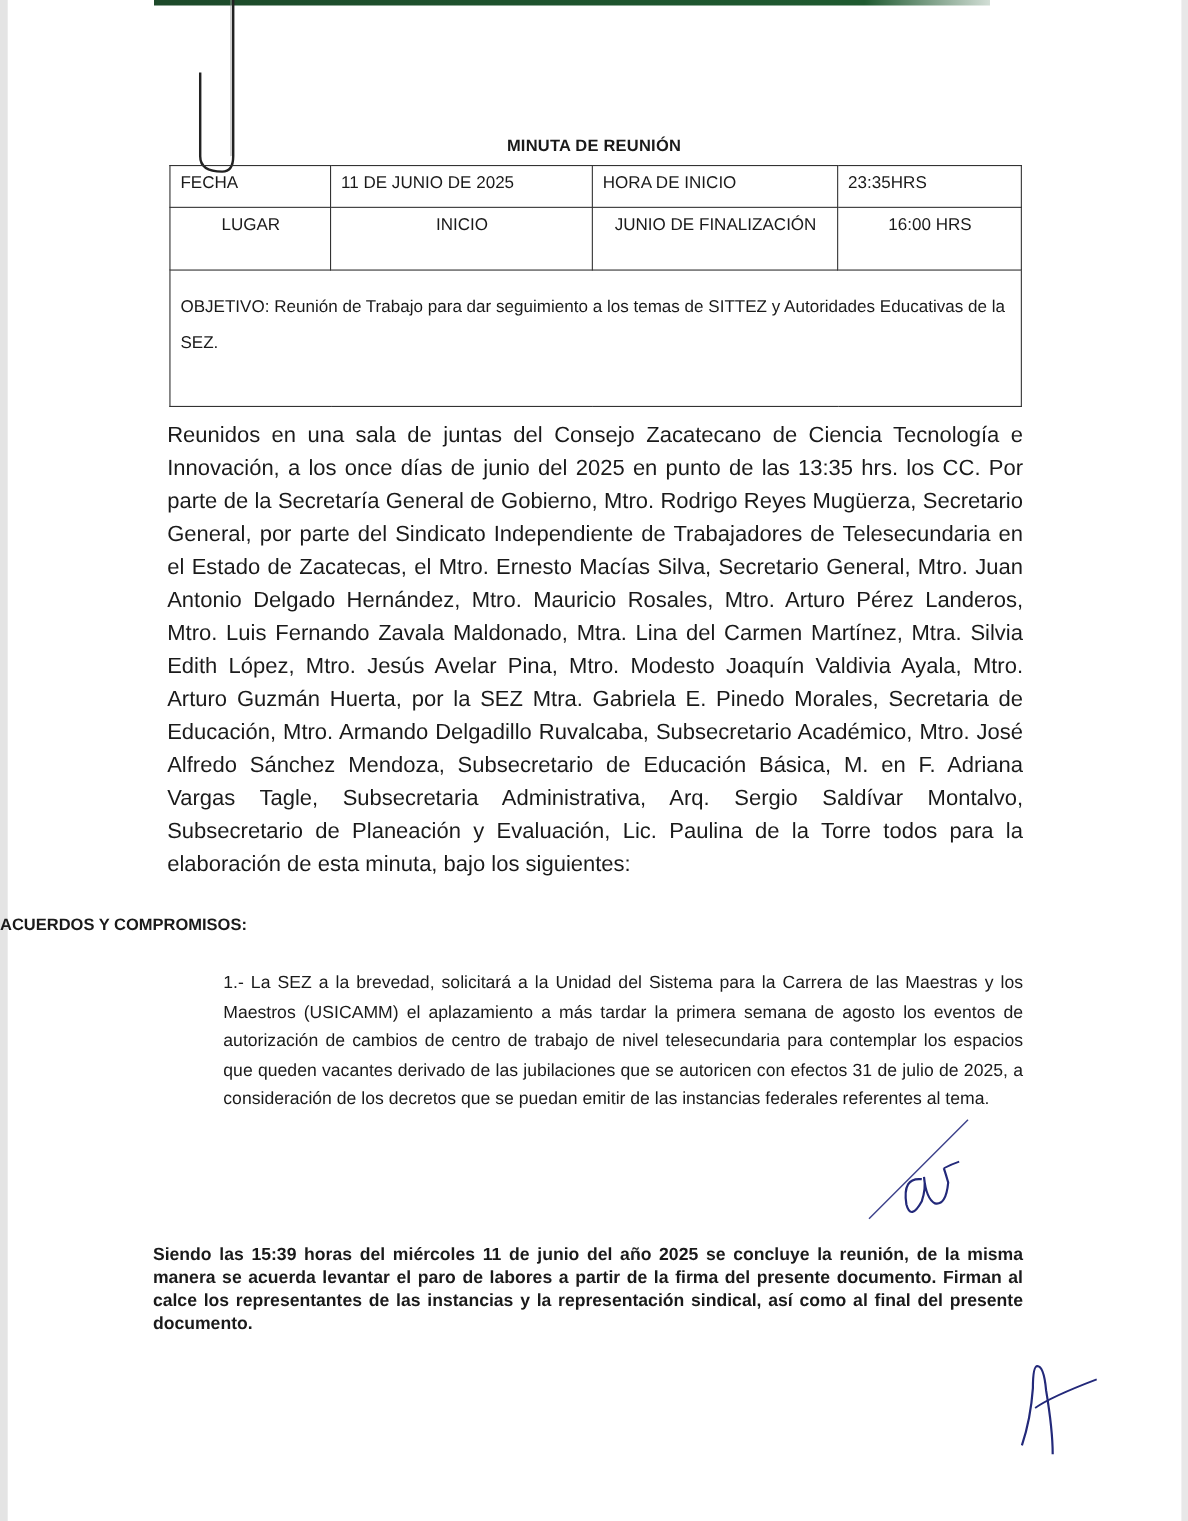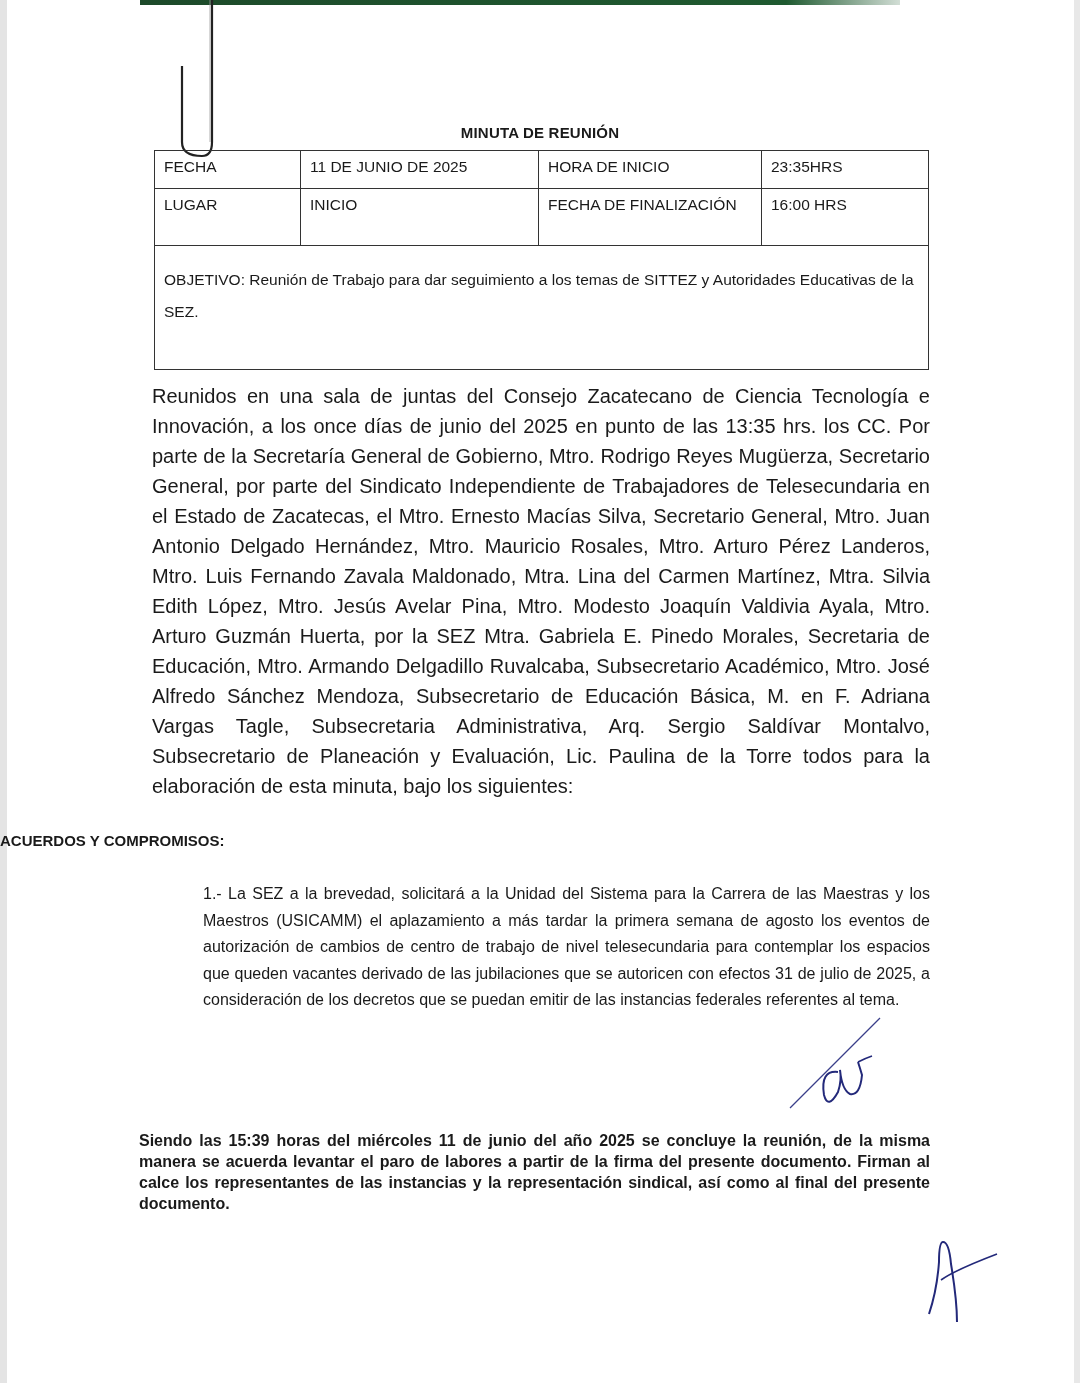--- a/index.html
+++ b/index.html
@@ -22,21 +22,21 @@
   }
   table.info {
     position: absolute; left: 154px; top: 150px; width: 775px;
     border-collapse: collapse; font-size: 15.5px;
   }
   table.info td {
     border: 1.5px solid #333; vertical-align: top; padding: 7px 8px 0 9px;
     color: #1a1a1a;
   }
   table.info tr.r1 td { height: 30px; }
-  table.info tr.r2 td { height: 49px; }
+  table.info tr.r2 td { height: 49px; text-align: center; }
   table.info tr.r3 td { height: 105px; padding: 18px 8px 0 9px; line-height: 32px; }
   .c1 { width: 128px; } .c2 { width: 220px; margin-top: 18px; } .c3 { width: 205px; }
   .body-para {
     position: absolute; left: 152px; top: 381px; width: 778px;
     font-size: 20px; line-height: 30px; text-align: justify;
   }
   .section-title {
     position: absolute; left: 0; width: 1080px; top: 832px;
     text-align: left; font-weight: bold; font-size: 15px;
   }
@@ -68,21 +68,21 @@
   <tbody>
       <tr class="r1">
     <td class="c1">FECHA</td>
     <td class="c2">11 DE JUNIO DE 2025</td>
     <td class="c3">HORA DE INICIO</td>
     <td>23:35HRS</td>
   </tr>
   <tr class="r2">
     <td class="c1">LUGAR</td>
     <td class="c2">INICIO</td>
-    <td class="c3">FECHA DE FINALIZACIÓN</td>
+    <td class="c3">JUNIO DE FINALIZACIÓN</td>
     <td>16:00 HRS</td>
   </tr>
   <tr class="r3">
     <td colspan="4">OBJETIVO: Reunión de Trabajo para dar seguimiento a los temas de SITTEZ y Autoridades Educativas de la SEZ.</td>
   </tr>
 </tbody>
   </table>
 
 <div class="body-para">Reunidos en una sala de juntas del Consejo Zacatecano de Ciencia Tecnología e Innovación, a los once días de junio del 2025 en punto de las 13:35 hrs. los CC. Por parte de la Secretaría General de Gobierno, Mtro. Rodrigo Reyes Mugüerza, Secretario General, por parte del Sindicato Independiente de Trabajadores de Telesecundaria en el Estado de Zacatecas, el Mtro. Ernesto Macías Silva, Secretario General, Mtro. Juan Antonio Delgado Hernández, Mtro. Mauricio Rosales, Mtro. Arturo Pérez Landeros, Mtro. Luis Fernando Zavala Maldonado, Mtra. Lina del Carmen Martínez, Mtra. Silvia Edith López, Mtro. Jesús Avelar Pina, Mtro. Modesto Joaquín Valdivia Ayala, Mtro. Arturo Guzmán Huerta, por la SEZ Mtra. Gabriela E. Pinedo Morales, Secretaria de Educación, Mtro. Armando Delgadillo Ruvalcaba, Subsecretario Académico, Mtro. José Alfredo Sánchez Mendoza, Subsecretario de Educación Básica, M. en F. Adriana Vargas Tagle, Subsecretaria Administrativa, Arq. Sergio Saldívar Montalvo, Subsecretario de Planeación y Evaluación, Lic. Paulina de la Torre  todos para la elaboración de esta minuta, bajo los siguientes:</div>
 

